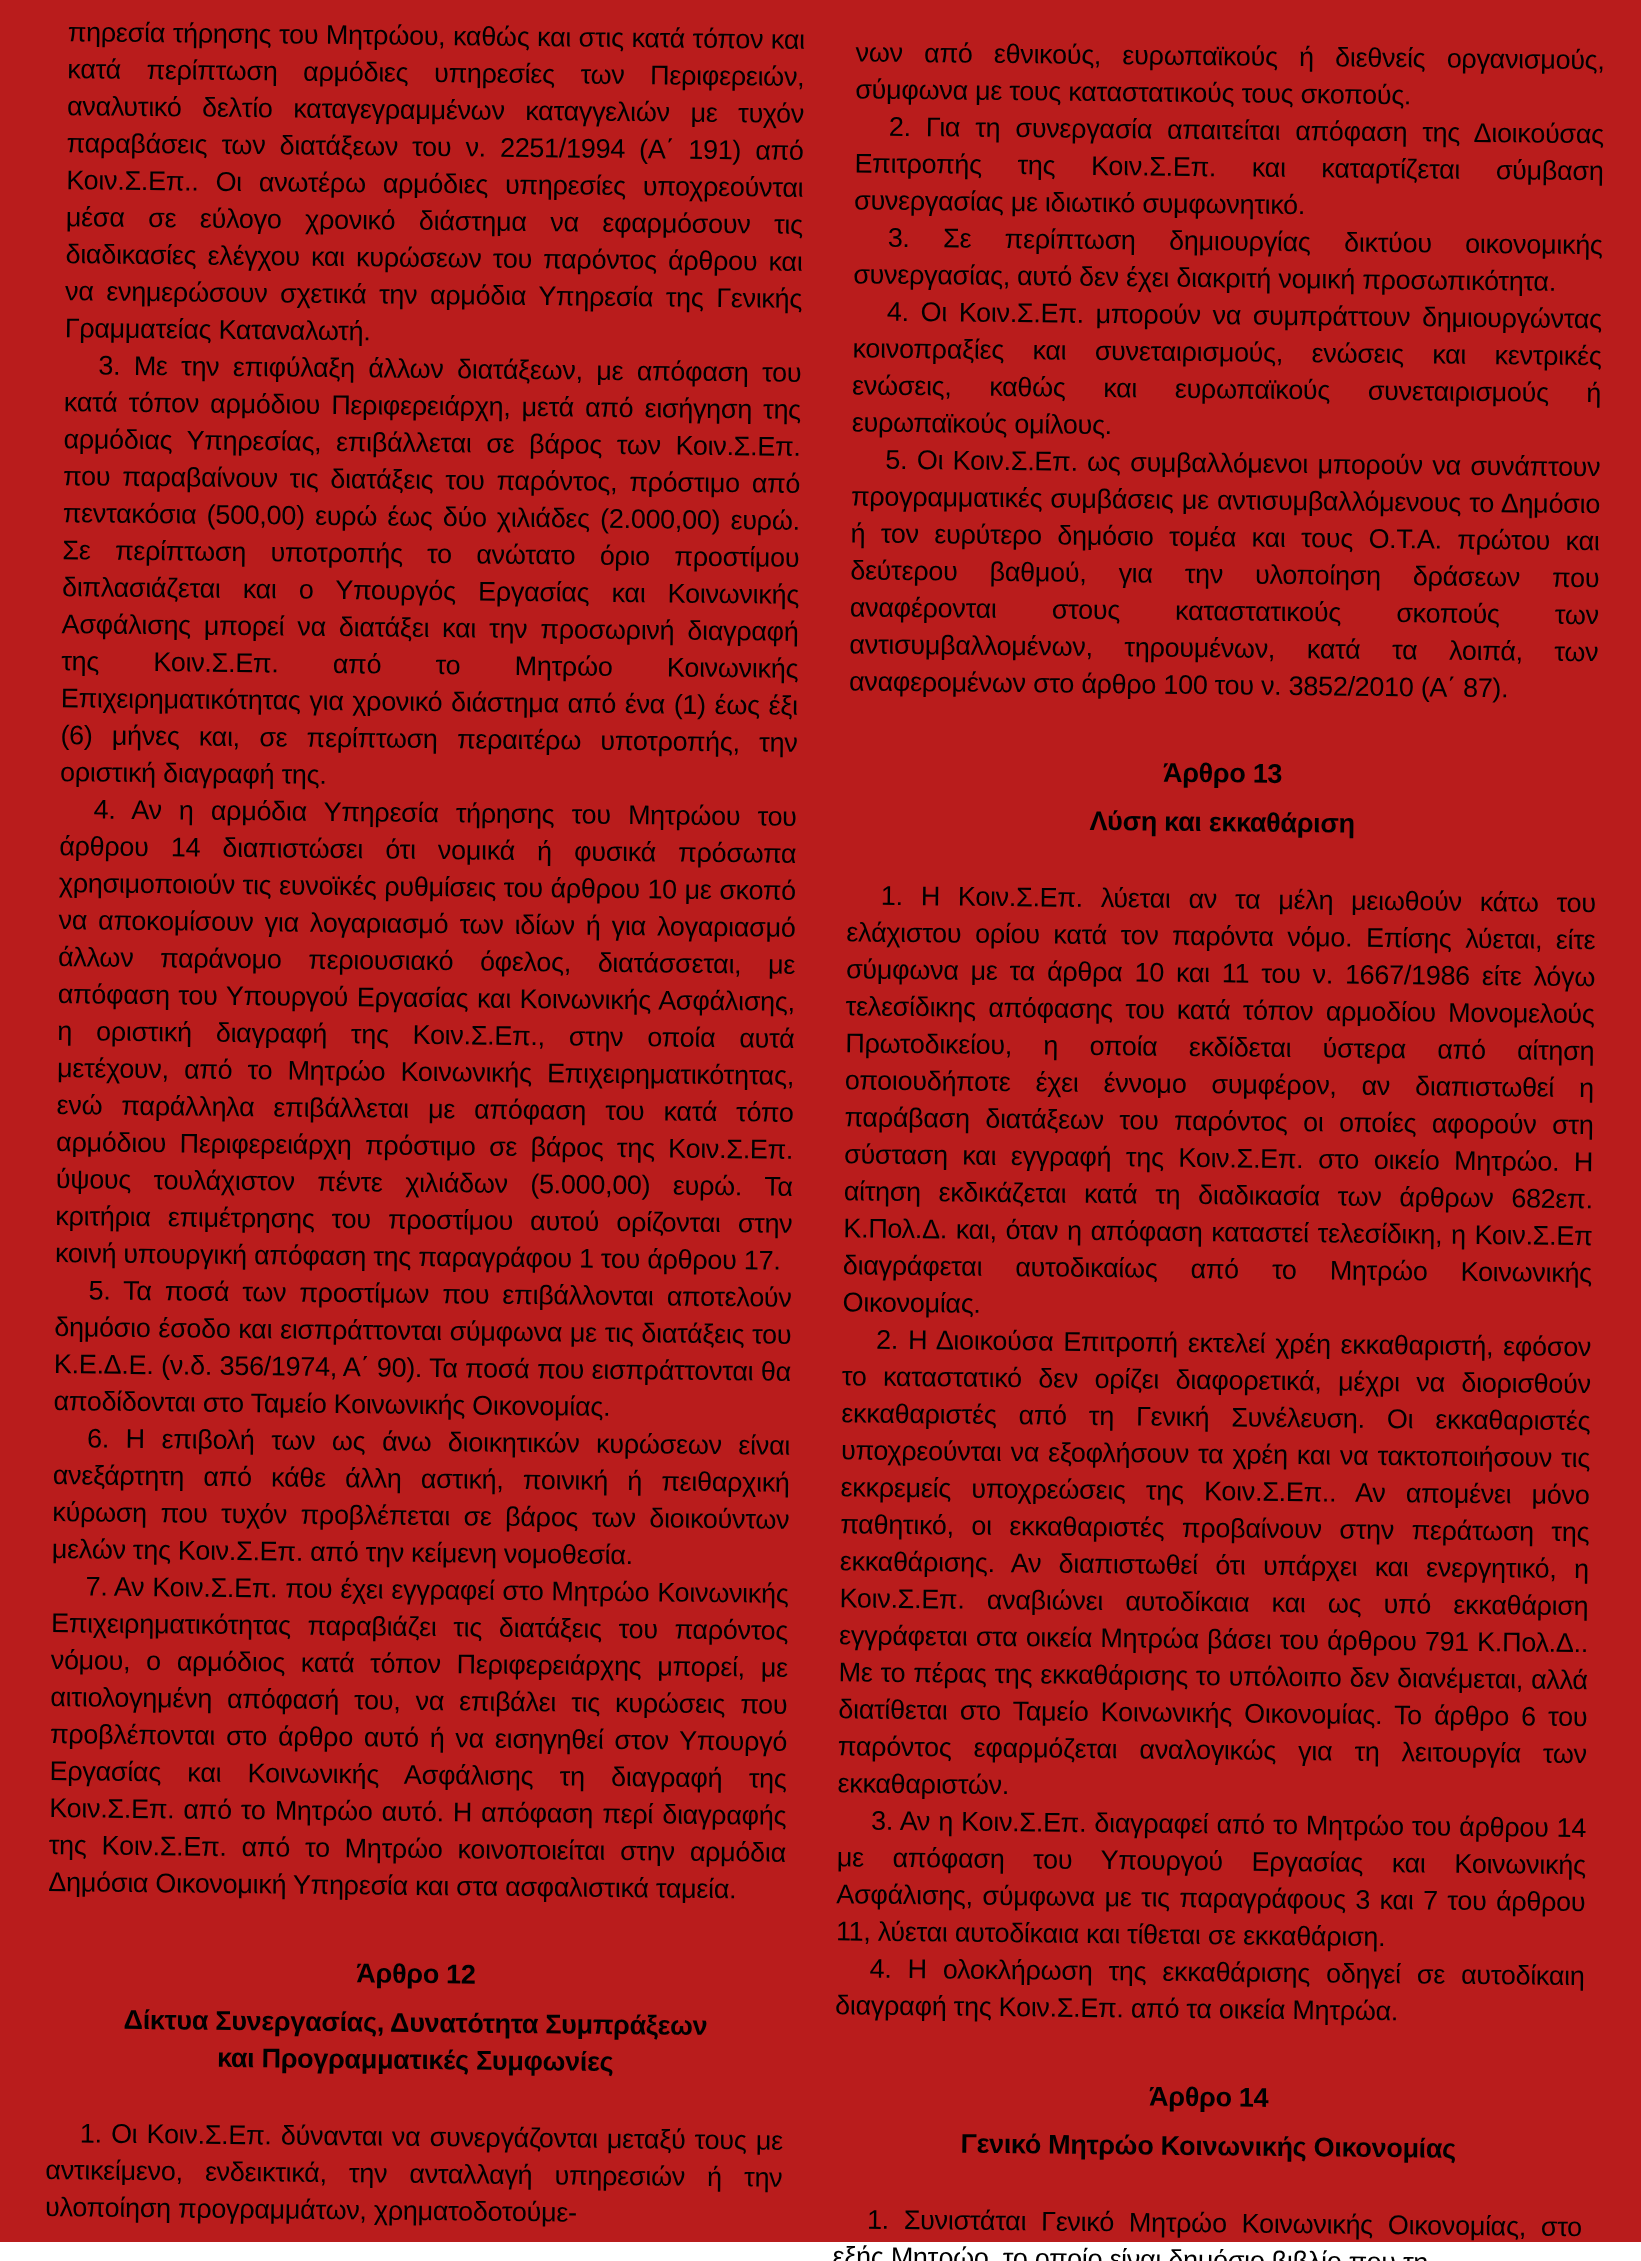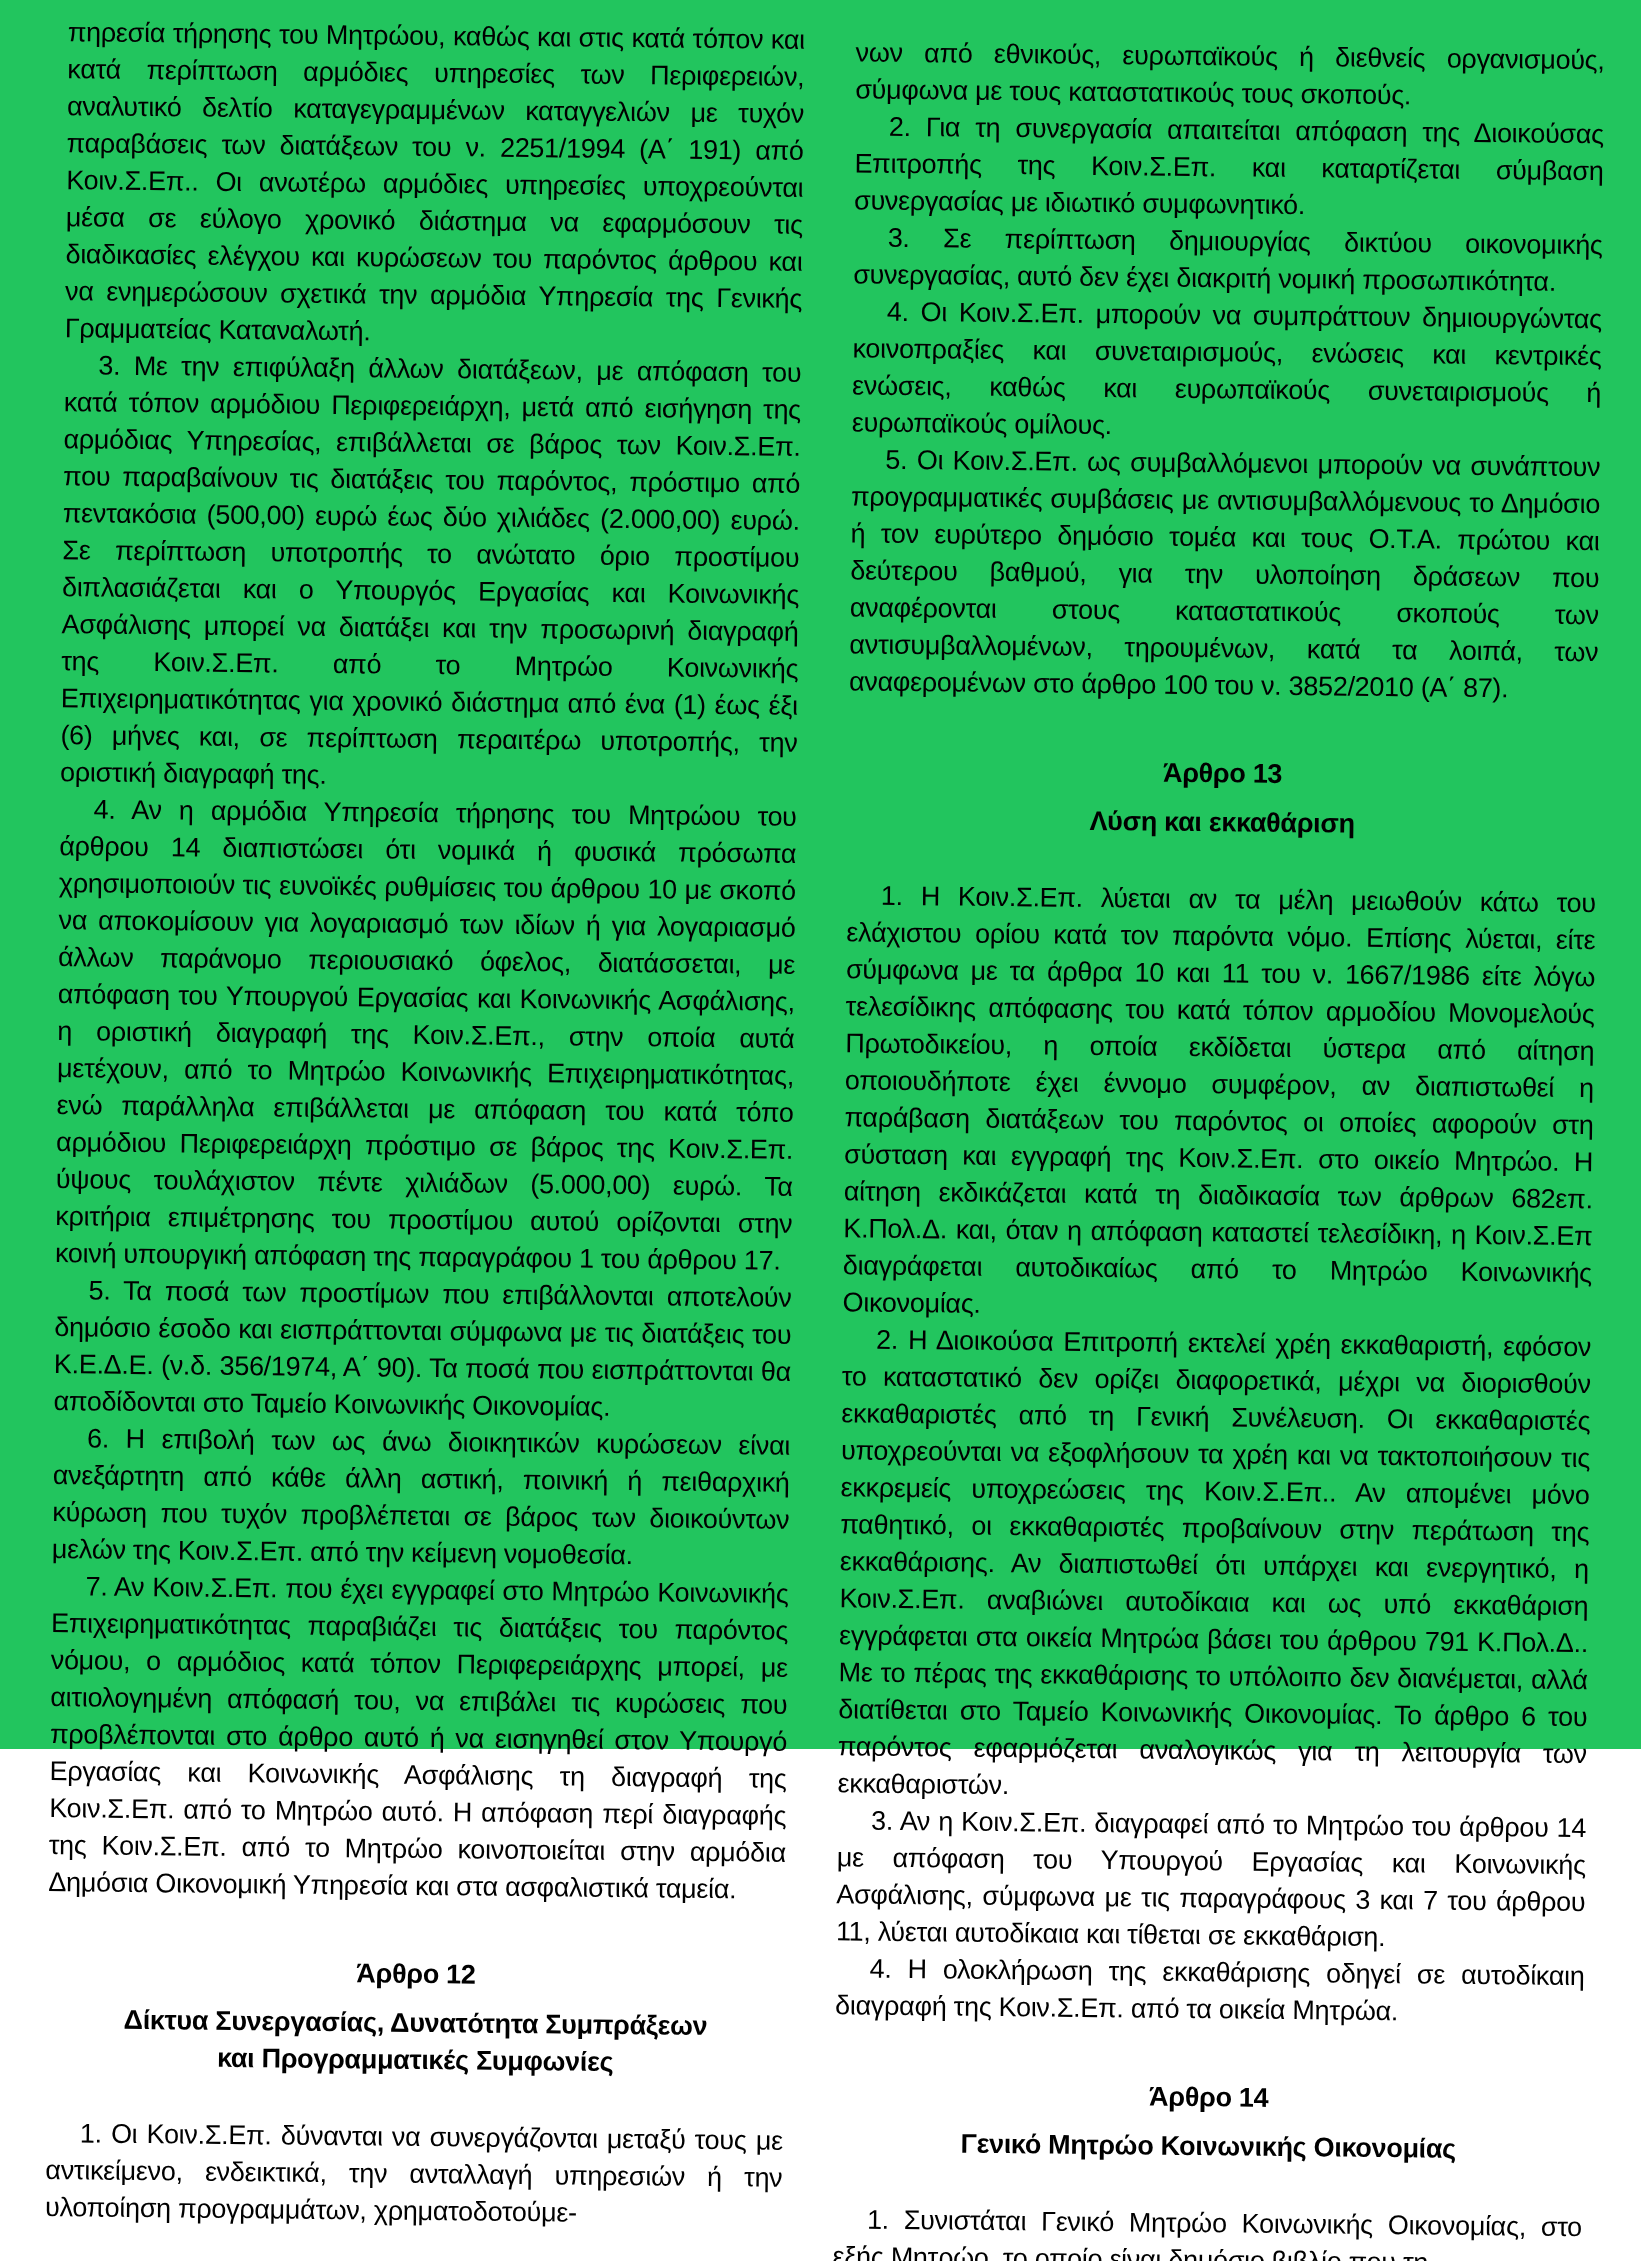--- a/index.html
+++ b/index.html
@@ -10,22 +10,22 @@
   body {
     width: 1641px;
     height: 2261px;
     overflow: hidden;
     font-family: "Liberation Sans", sans-serif;
     color: #000;
   }
   .page {
     position: relative;
     width: 1641px;
-    height: 1749px;
-    background: #22c55e;
+    height: 2242px;
+    background: #b91c1c;
   }
   
   .page-inner {
     position: absolute;
     top: 19.3px;
     left: 68px;
     display: flex;
     gap: 51px;
     transform: rotate(0.6deg);
     transform-origin: 30% 0;

